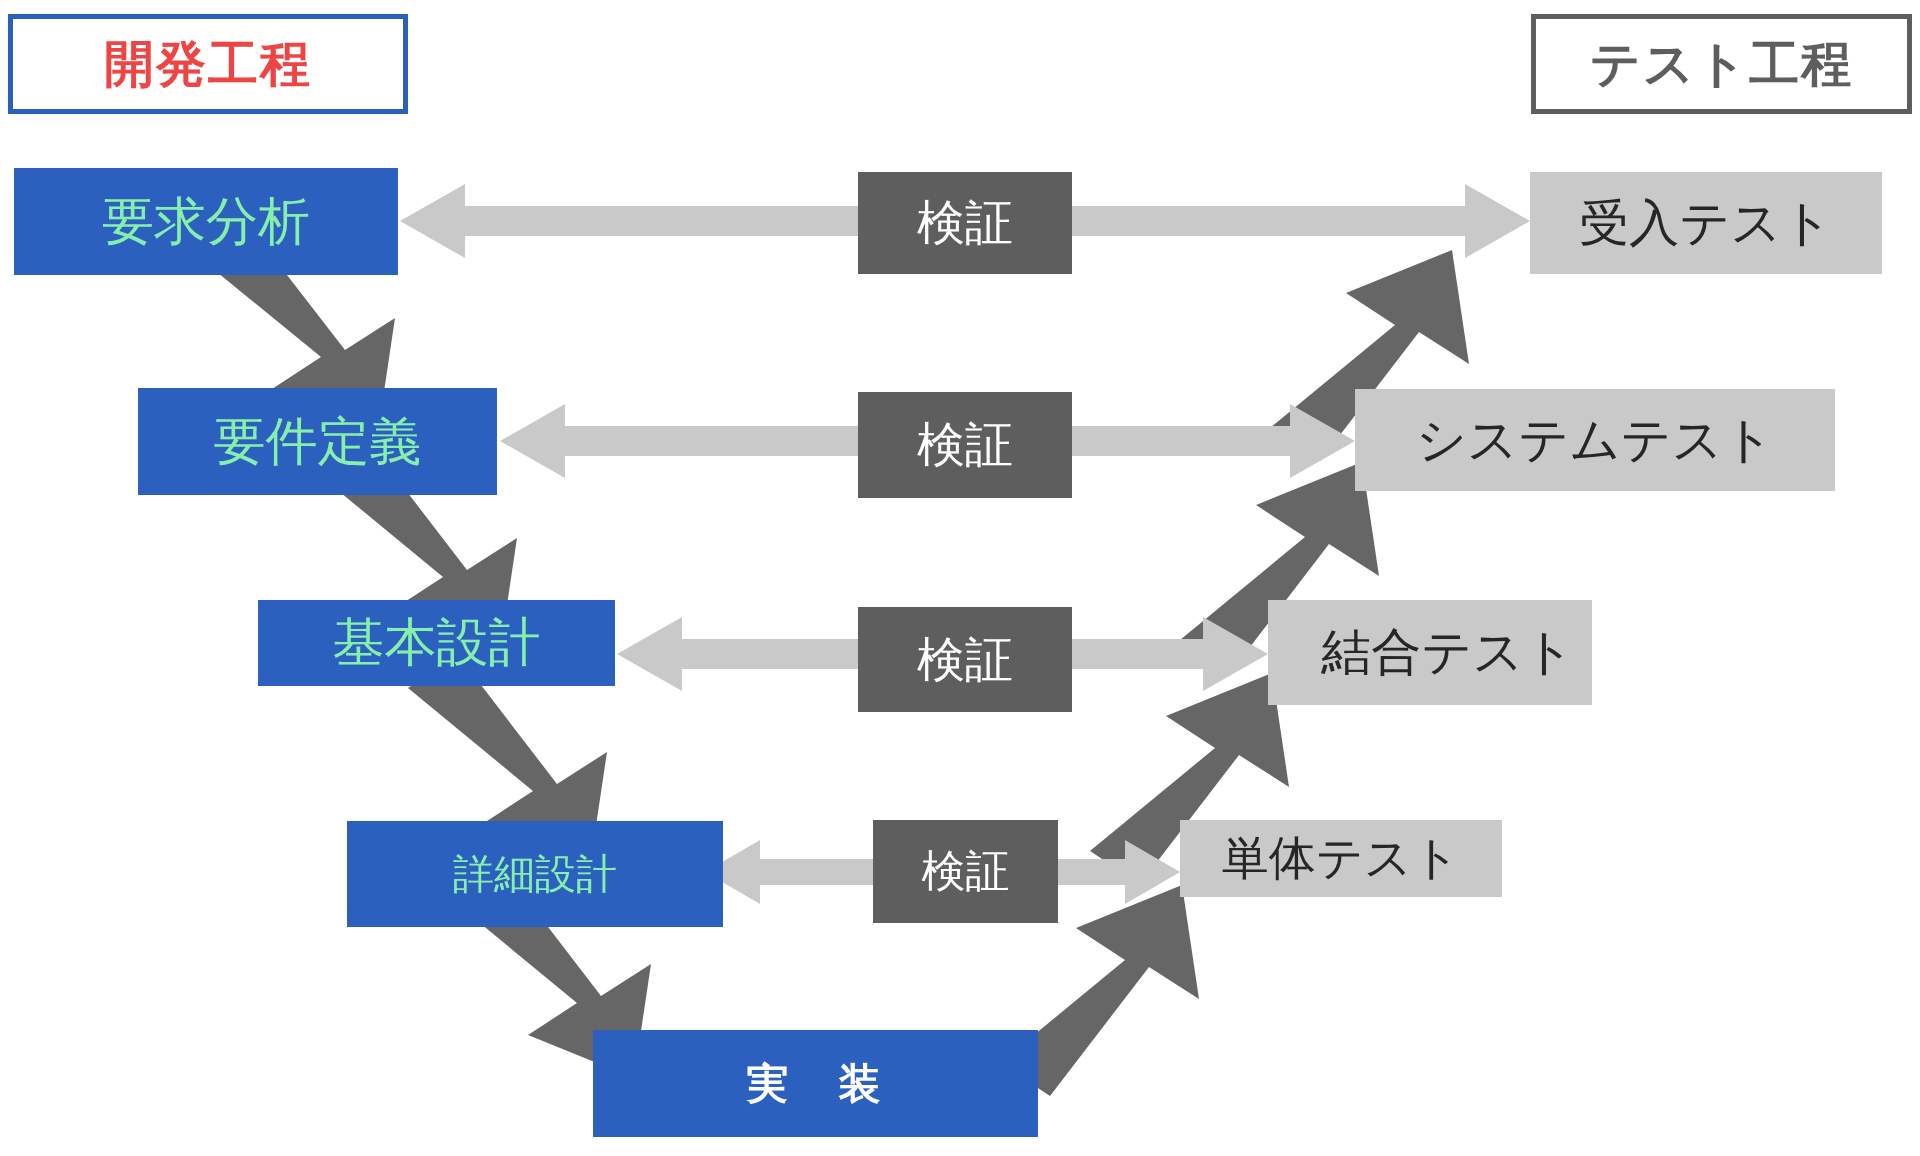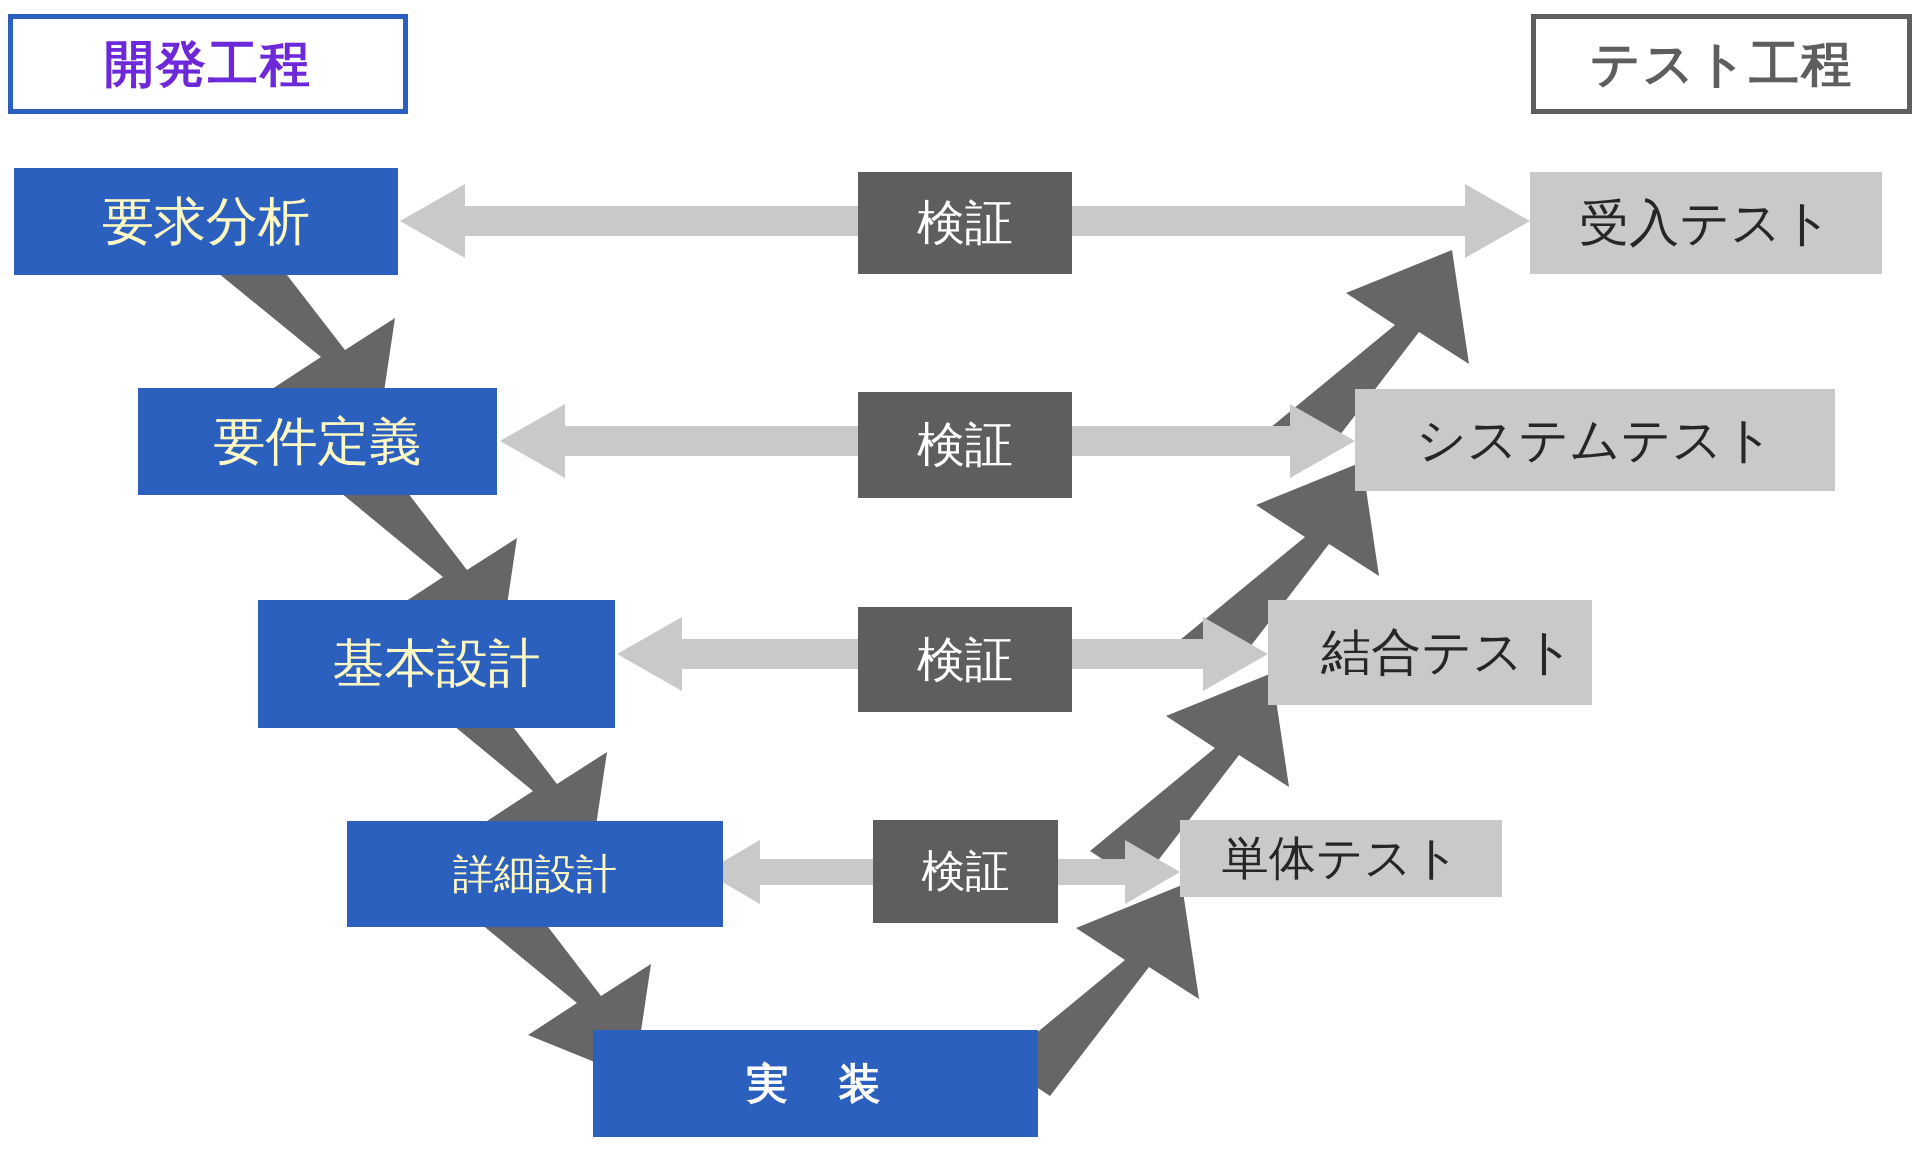--- a/index.html
+++ b/index.html
@@ -16,41 +16,41 @@
     position:absolute;
     display:flex;align-items:center;justify-content:center;
     box-sizing:border-box;
     font-weight:bold;
     letter-spacing:2px;
     white-space:nowrap;
   }
   .legend.dev{
     left:8px;top:14px;width:400px;height:100px;
     border:5px solid #2C60BF;
-    color:#6d28d9;
+    color:#ef4444;
     background:#ffffff;
     font-size:50px;
   }
   .legend.test{
     left:1531px;top:14px;width:381px;height:100px;
     border:5px solid #5E5E5E;
     color:#5E5E5E;
     background:#ffffff;
     font-size:50px;
   }
 
   
   .box{
     position:absolute;
     display:flex;align-items:center;justify-content:center;
     box-sizing:border-box;
     white-space:nowrap;
     z-index:5;
   }
-  .box.dev{ background:#2C60BF;color:#fef9c3;font-size:52px;}
+  .box.dev{ background:#2C60BF;color:#86efac;font-size:52px;}
   .box.test{ background:#C9C9C9;color:#262626;font-size:50px;}
   .box.impl{
     background:#2C60BF;color:#ffffff;font-size:42px;font-weight:bold;
     letter-spacing:4px;
   }
   .box.verify{
     background:#5E5E5E;color:#ffffff;font-size:48px;
     z-index:8;
   }
 
@@ -138,21 +138,21 @@
       <polygon class="aLight" points="1180,872 1125,840 1125,859 930,859 930,885 1125,885 1125,904"></polygon>
     </g>
   </svg>
 
   <div class="box dev" style="left:14px;top:168px;width:384px;height:107px;">
     <span>要求分析</span>
   </div>
   <div class="box dev" style="left:138px;top:388px;width:359px;height:107px;text-align:center;">
     <span>要件定義</span>
   </div>
-  <div class="box dev" style="left:258px;top:600px;width:357px;height:128px;">
+  <div class="box dev" style="left:258px;top:600px;width:357px;height:86px;">
     <span>基本設計</span>
   </div>
   <div class="box dev" style="left:347px;top:821px;width:376px;height:106px;font-size:41px;">
     <span>詳細設計</span>
   </div>
 
   <div class="box impl" style="left:593px;top:1030px;width:445px;height:107px;">
     <span>実　装</span>
   </div>
 

